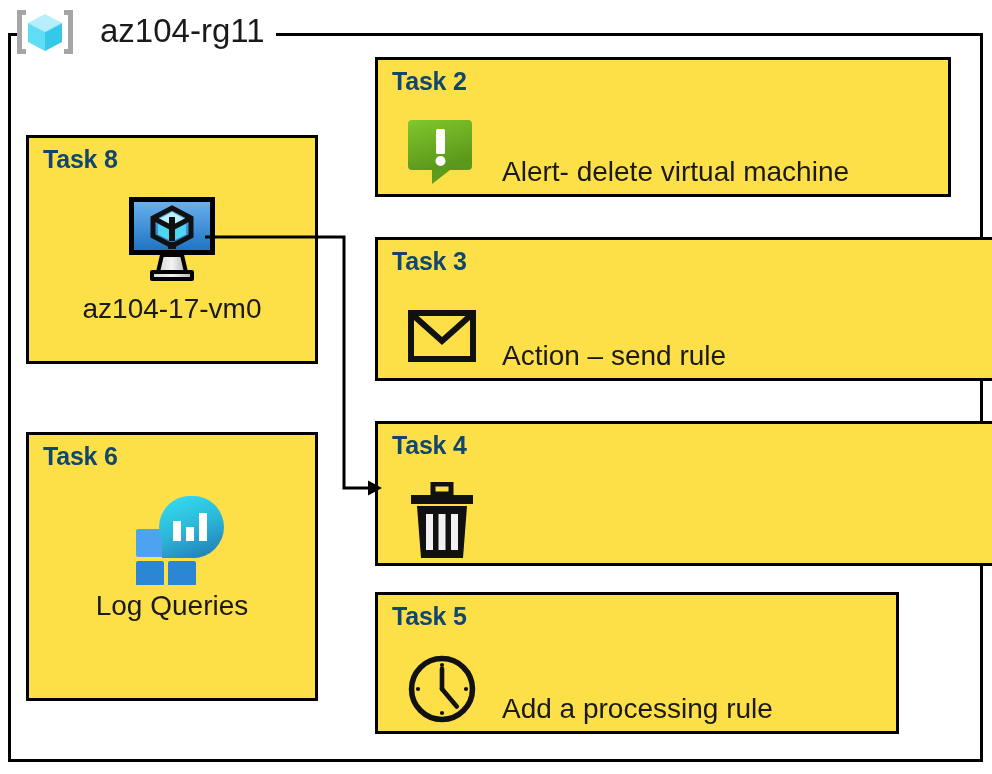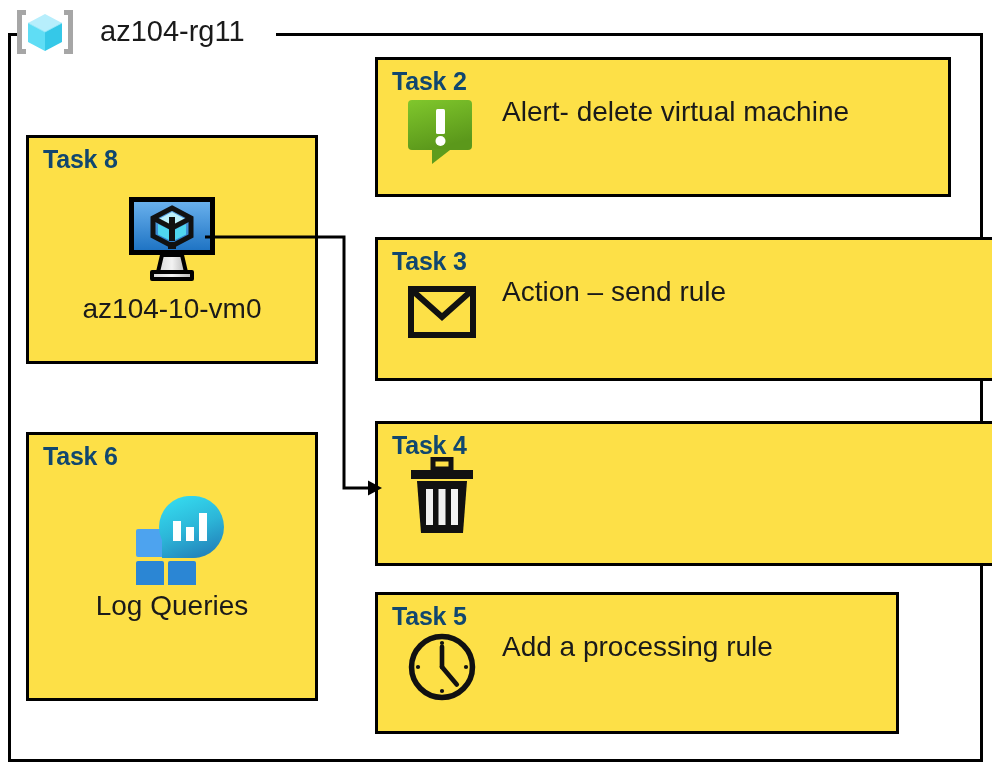--- a/index.html
+++ b/index.html
@@ -45,21 +45,21 @@
     position: absolute;
     left: 14px;
     top: 7px;
     width: 62px;
     height: 50px;
   }
   .rg-name {
     position: absolute;
     left: 100px;
     top: 11px;
-    font-size: 29px;
+    font-size: 33px;
     color: #1a1a1a;
     line-height: 40px;
     white-space: nowrap;
   }
 
   
   .task-box {
     position: absolute;
     background: #fde047;
     border: 3px solid #000000;
@@ -110,21 +110,21 @@
   #task4 { left: 375px; top: 421px; width: 636px; height: 145px; }
   #task5 { left: 375px; top: 592px; width: 524px; height: 142px; }
 
   .right-row {
     position: absolute;
     left: 28px;
     top: 36px;
     right: 10px;
     bottom: 6px;
     display: flex;
-    align-items: flex-start;
+    align-items: flex-end;
     gap: 24px;
   }
   .right-icon {
     width: 72px;
     height: 72px;
     flex: 0 0 72px;
     display: flex;
     align-items: center;
     justify-content: center;
   }
@@ -190,21 +190,21 @@
           <path d="M48 15 L67 25 L67 43 L48 53 L29 43 L29 25 Z" fill="none" stroke="#111111" stroke-width="5"></path>
           <path d="M48 19 L62 26.5 L48 34 L34 26.5 Z" fill="#bdf0fb"></path>
           <path d="M34 31 L45 36.5 L45 47 L34 41.5 Z" fill="#4fd6ef"></path>
           <path d="M62 31 L62 41.5 L51 47 L51 36.5 Z" fill="#4fd6ef"></path>
           <rect x="45" y="24" width="6" height="24" fill="#111111"></rect>
           <path d="M29 25 L48 35 L67 25" fill="none" stroke="#111111" stroke-width="5"></path>
           <path d="M44 49 L44 56 L52 56 L52 49" fill="#111111"></path>
         </g>
       </svg>
     </div>
-    <div class="left-caption">az104-10-vm0</div>
+    <div class="left-caption">az104-17-vm0</div>
   </div>
 
   <div class="task-box" id="task6">
     <div class="task-title">Task 6</div>
     <div class="left-icon-wrap">
       <svg width="104" height="98" viewBox="0 0 104 98">
         <defs>
           <linearGradient id="logBubble" x1="0.2" y1="0" x2="0.6" y2="1">
             <stop offset="0" stop-color="#35dcf0"></stop>
             <stop offset="0.55" stop-color="#2cb6d8"></stop>

